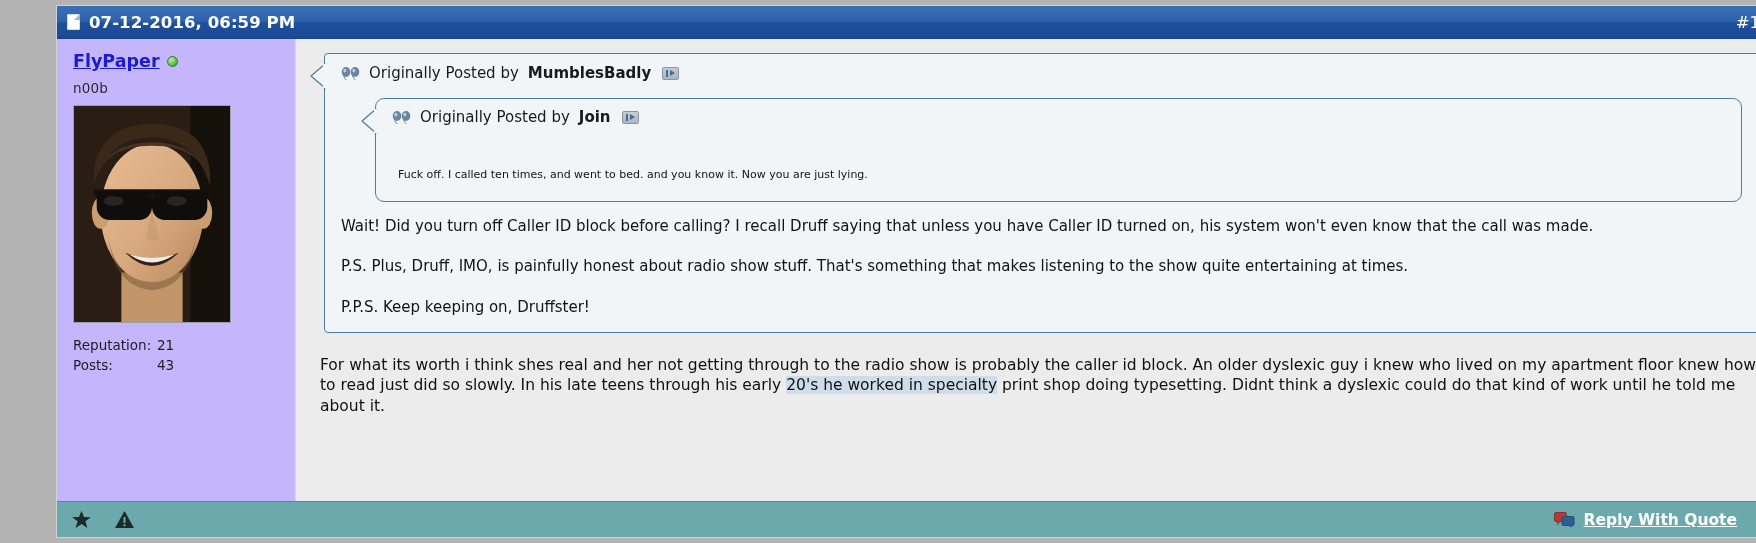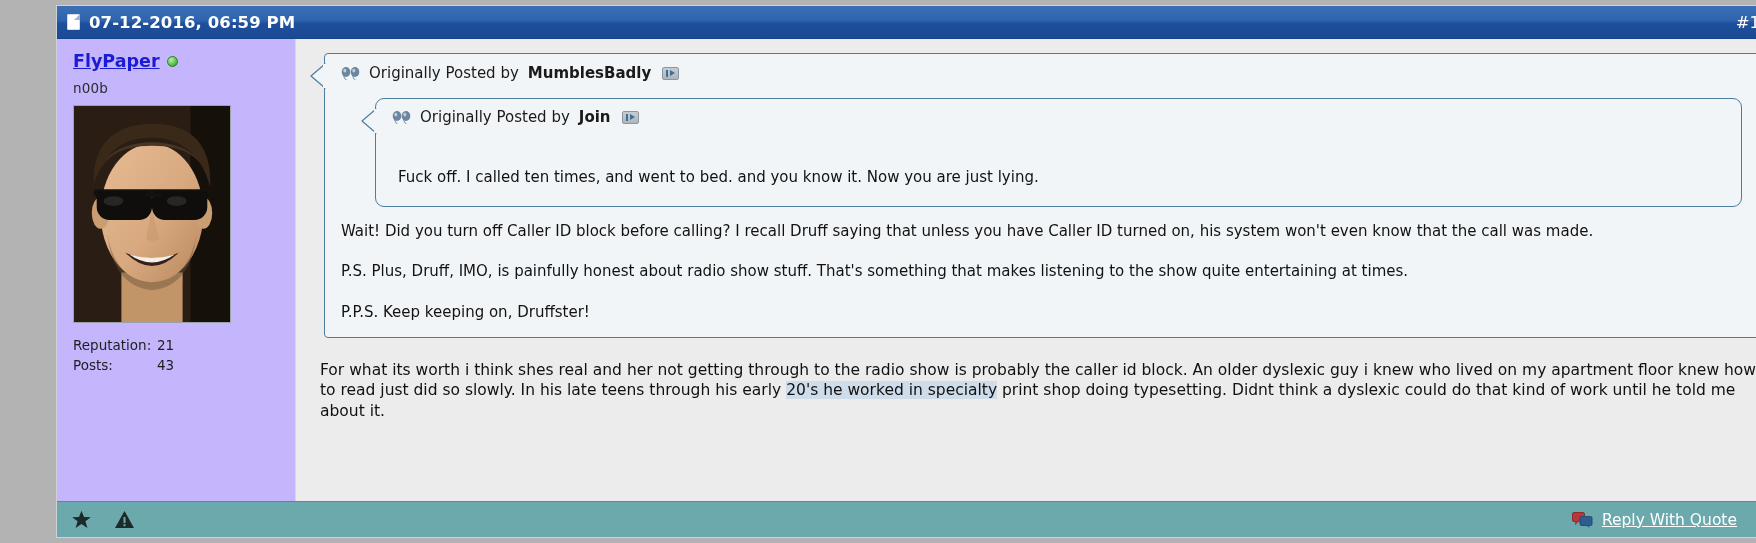--- a/index.html
+++ b/index.html
@@ -204,21 +204,21 @@
     margin: 0 0 20px 0;
     font-size: 15px;
     color: #121212;
     line-height: 1.35;
     padding-left: 2px;
   }
   .quote-outer p:last-child { margin-bottom: 2px; }
 
   .inner-body {
     padding: 42px 6px 8px 8px;
-    font-size: 15px;
+    font-size: 11px;
     color: #121212;
   }
 
   
   .post-text {
     margin-top: 22px;
     font-size: 15.5px;
     color: #111111;
     line-height: 1.33;
     padding: 0 4px 0 10px;
@@ -242,20 +242,21 @@
   .foot-left { display: flex; align-items: center; gap: 22px; }
   .foot-right { display: flex; align-items: center; gap: 12px; }
   .foot-icon { display: inline-flex; align-items: center; justify-content: center; }
   .reply-btn {
     display: flex;
     gap: 9px;
     color: #ffffff;
     font-size: 15.5px;
     padding: 2px 6px;
     white-space: nowrap;
+    font-weight: bold;
   }
   .quote-plus-btn {
     display: flex;
     align-items: center;
     padding: 2px 4px;
   }
 </style>
 </head>
 <body>
 

